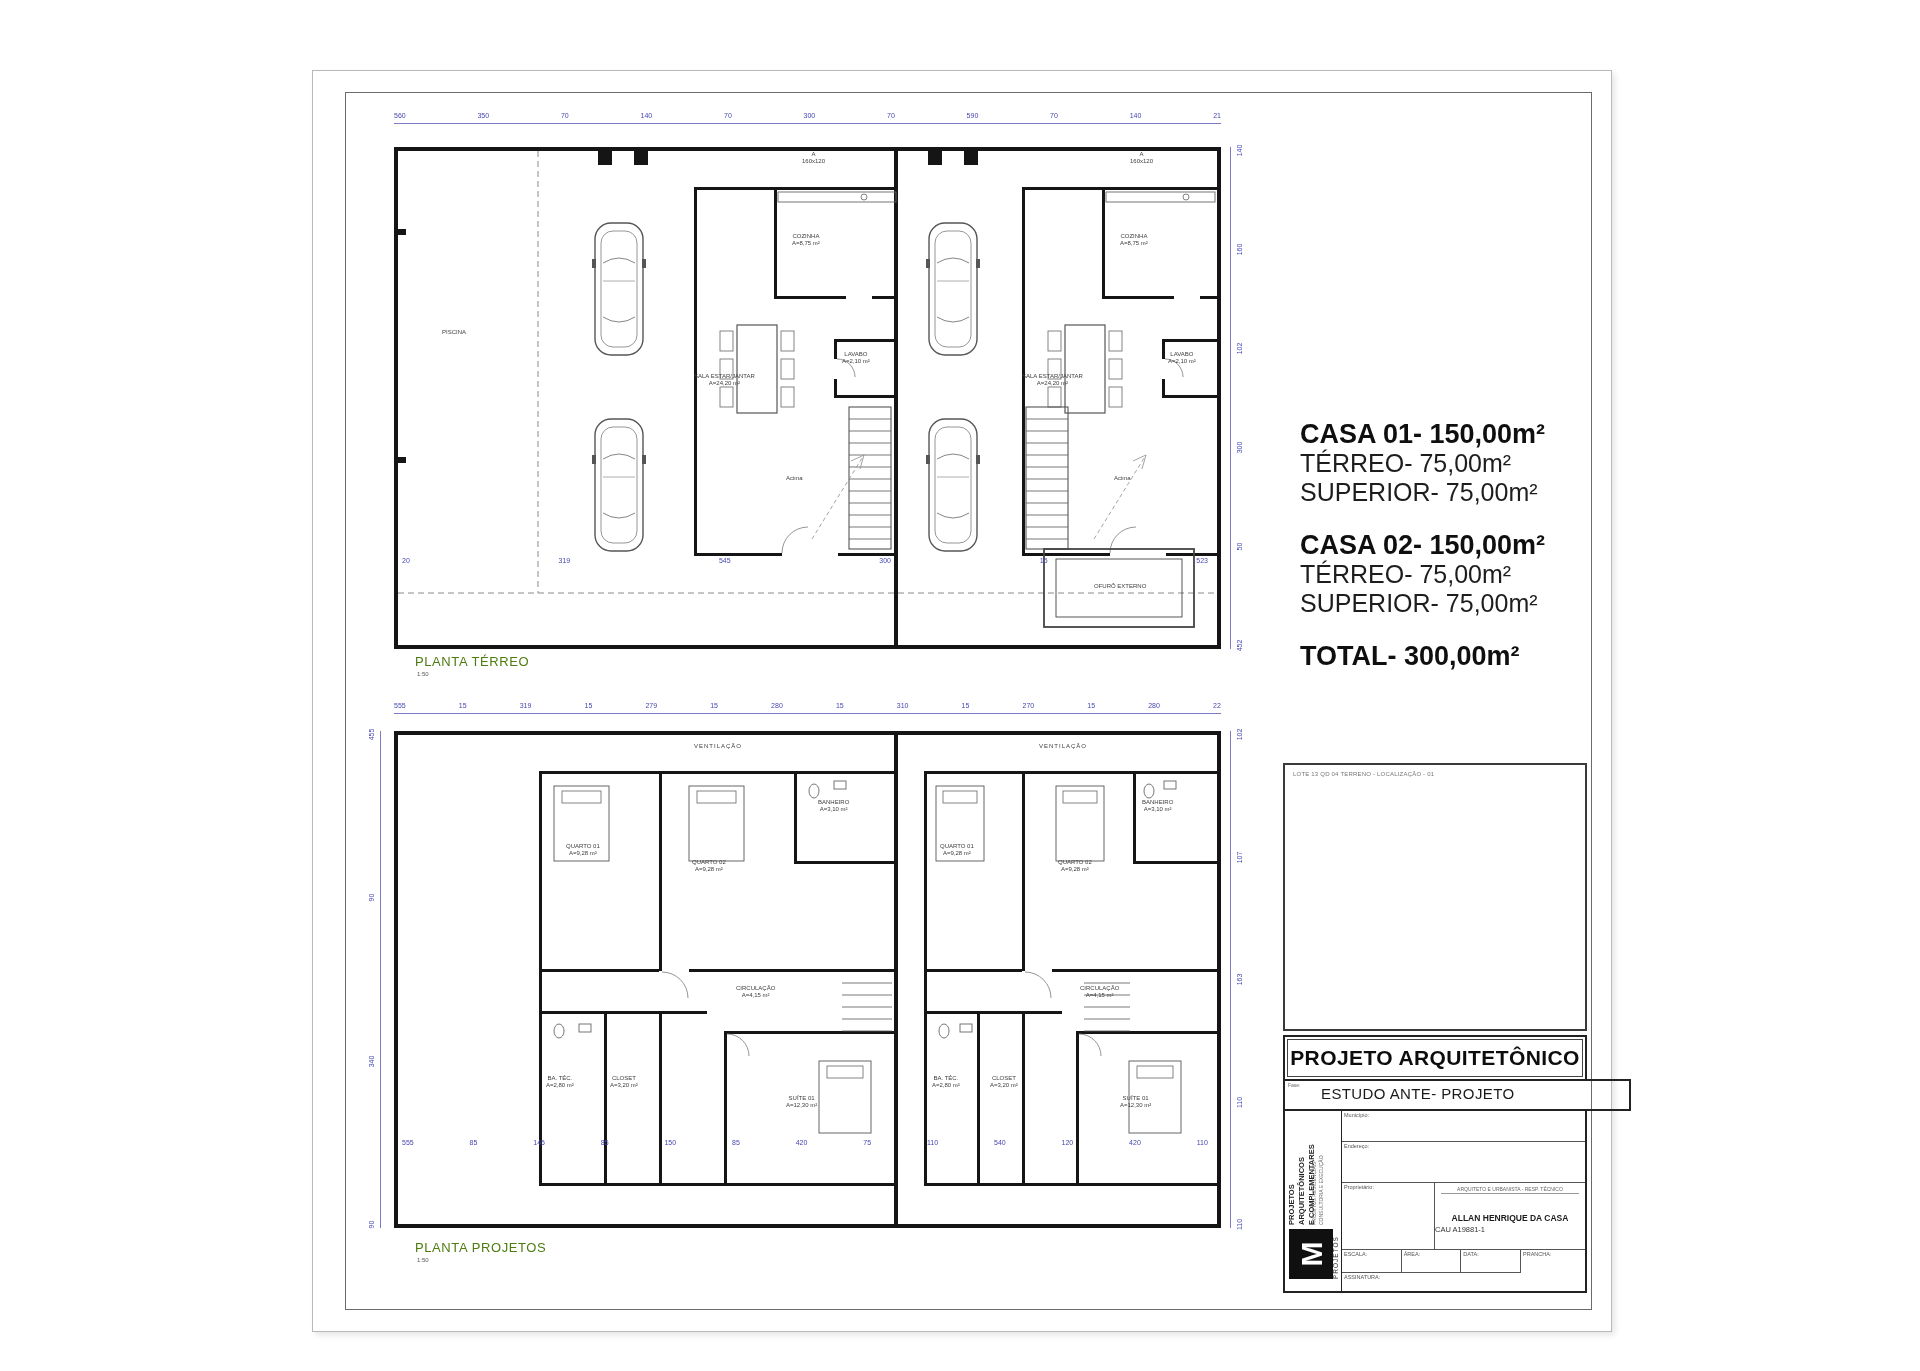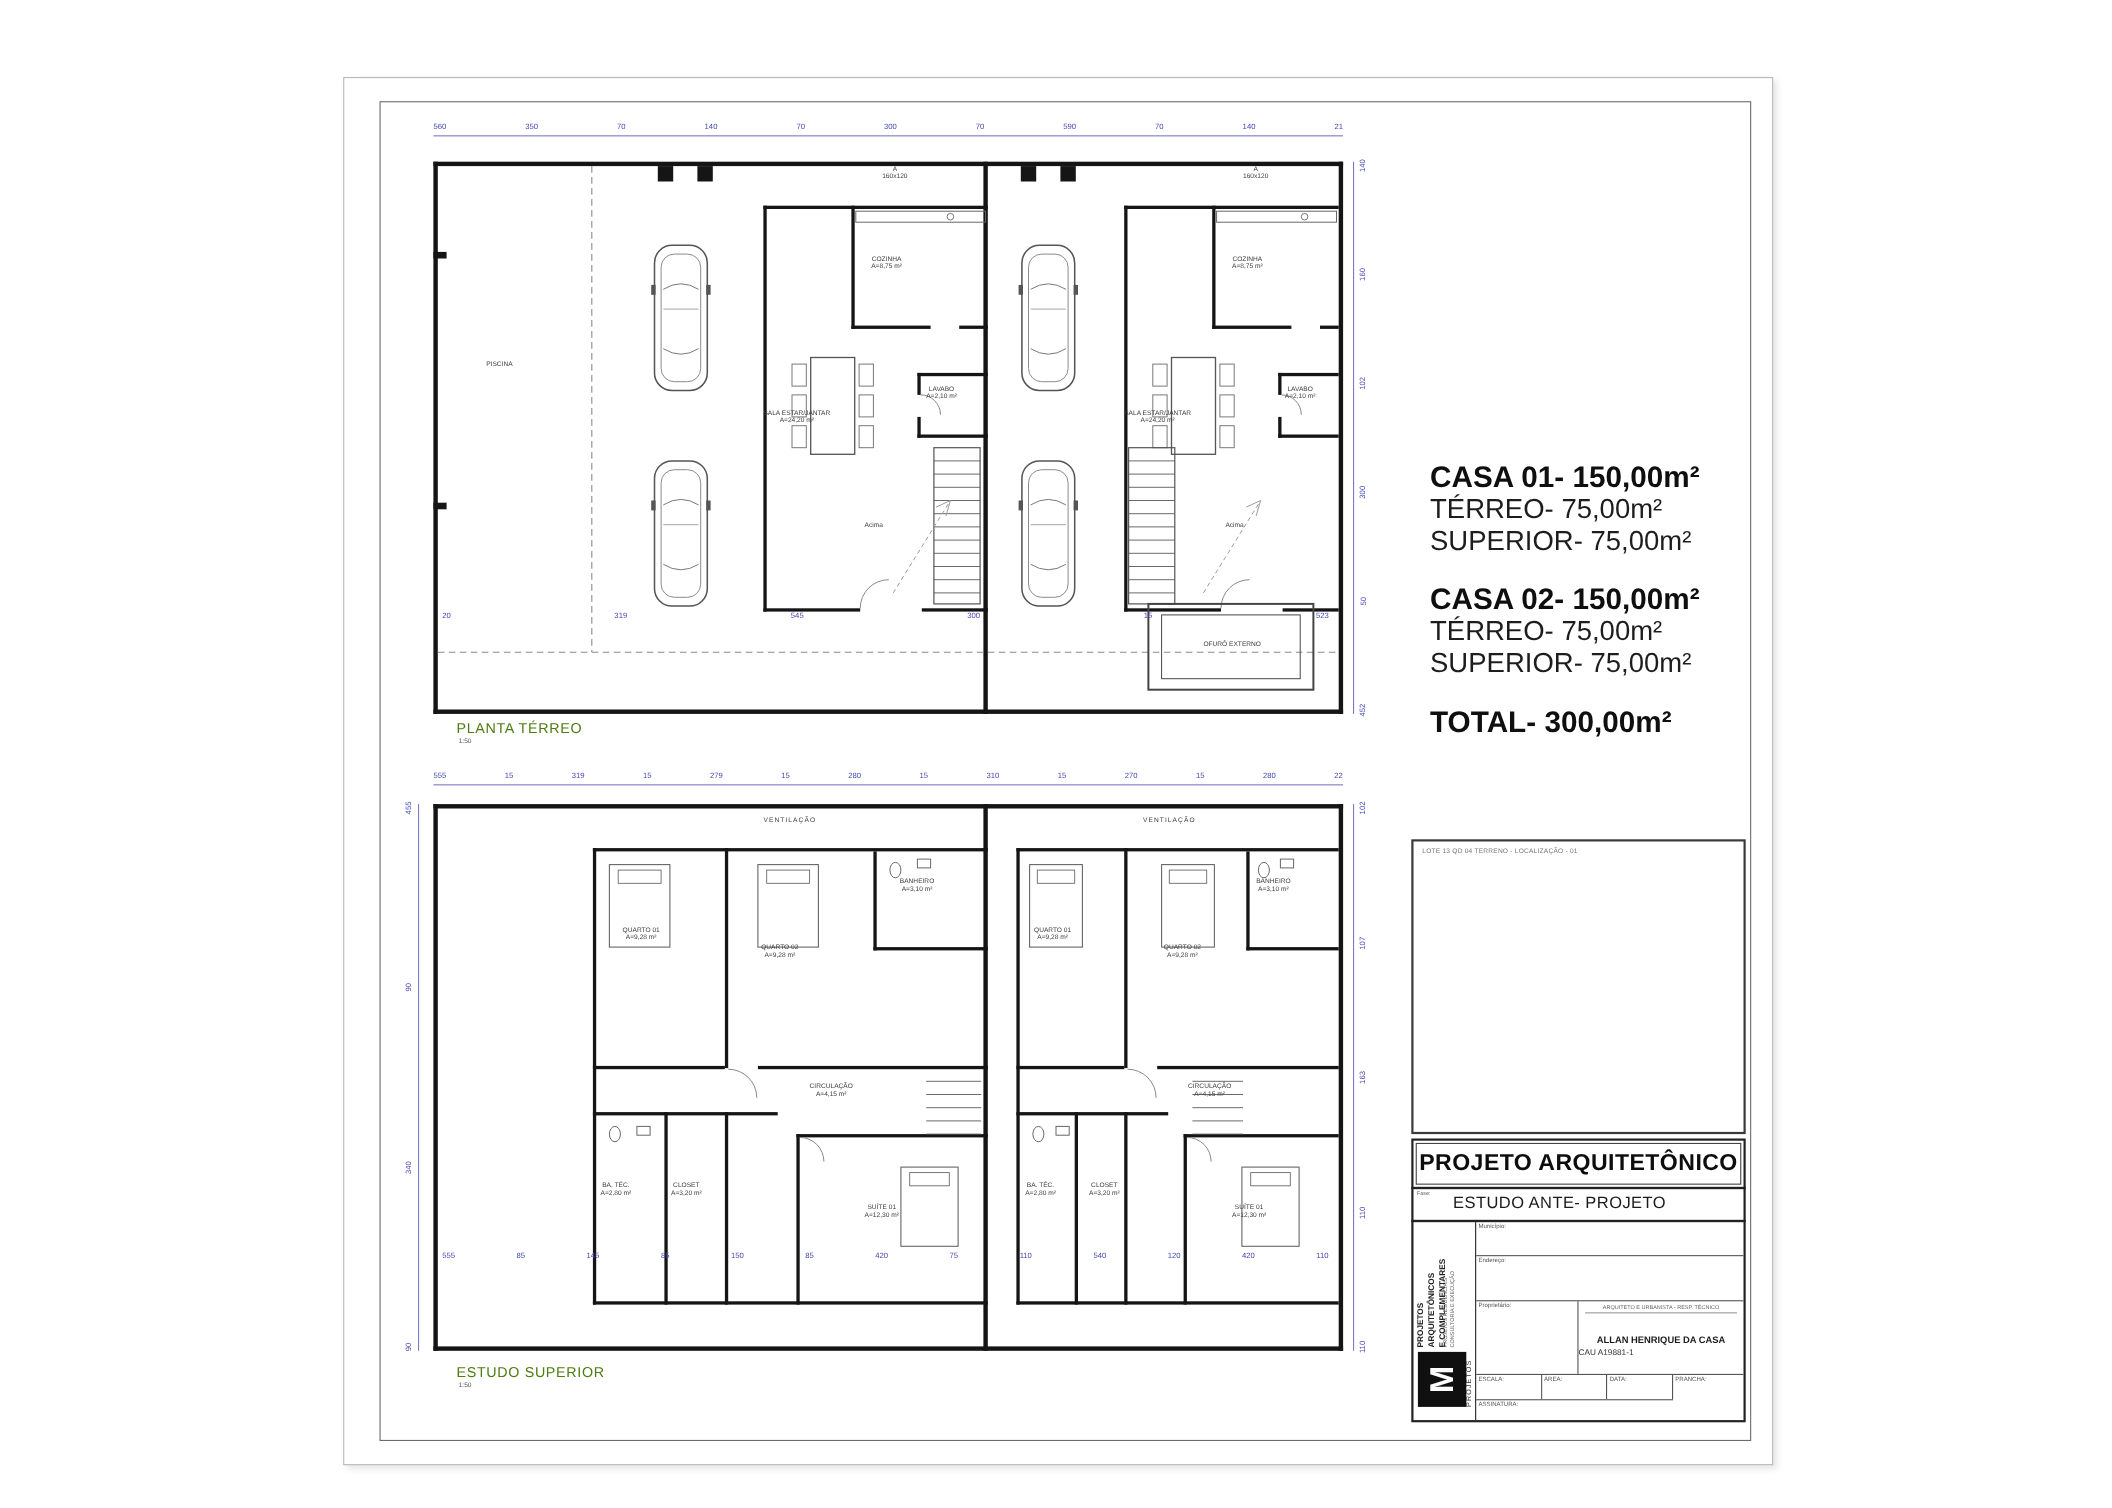--- a/index.html
+++ b/index.html
@@ -29,21 +29,21 @@
   .as-line{font-size:25px;color:#1d1d1d;line-height:29px;}
   .as-gap{height:24px;}
   
   .tblock{position:absolute;left:1283px;top:763px;width:304px;height:480px;}
   .map-box{position:absolute;left:0;top:0;width:300px;height:264px;border:2px solid #3a3a3a;}
   .map-note{position:absolute;left:8px;top:6px;font-size:6px;color:#777;letter-spacing:.2px;}
   .tb-title{position:absolute;left:0;top:272px;width:300px;height:42px;border:2px solid #222;}
   .tb-title-inner{position:absolute;left:2px;top:2px;right:2px;bottom:2px;border:1px solid #444;
                   display:flex;align-items:center;justify-content:center;
                   font-size:21px;font-weight:bold;letter-spacing:.4px;color:#0d0d0d;}
-  .tb-phase{position:absolute;left:0;top:316px;width:300px;height:28px;border:2px solid #222;}
+  .tb-phase{position:absolute;left:0;top:316px;width:300px;height:28px;border:2px solid #222;padding-left:44px;}
   .phase-label{position:absolute;left:3px;top:1px;font-size:5px;color:#666;}
   .phase-value{position:absolute;left:36px;top:4px;font-size:15px;color:#1a1a1a;letter-spacing:.4px;}
   .tb-main{position:absolute;left:0;top:346px;width:300px;height:180px;border:2px solid #222;display:flex;}
   .tb-left{position:relative;width:56px;border-right:1.5px solid #222;flex:none;}
   .vtext{writing-mode:vertical-rl;transform:rotate(180deg);}
   .firm-vert{position:absolute;left:2px;top:4px;height:110px;font-size:7.5px;font-weight:bold;
              line-height:10px;color:#222;}
   .contact-vert{position:absolute;left:26px;top:6px;height:108px;font-size:5px;color:#666;line-height:7px;}
   .logo-box{position:absolute;left:4px;top:118px;width:44px;height:50px;background:#101010;
             display:flex;align-items:center;justify-content:center;}
@@ -402,21 +402,21 @@
 A=4,15 m²</span>
         <span class="rlabel" style="left: 538px; top: 344px;">BA. TÉC.
 A=2,80 m²</span>
         <span class="rlabel" style="left: 596px; top: 344px;">CLOSET
 A=3,20 m²</span>
         <span class="rlabel" style="left: 726px; top: 364px;">SUÍTE 01
 A=12,30 m²</span>
       </div>
   </div>
 
-  <div class="plan-title" style="left:415px;top:1240px;">ESTUDO SUPERIOR</div>
+  <div class="plan-title" style="left:415px;top:1240px;">PLANTA PROJETOS</div>
   <div class="plan-scale" style="left:417px;top:1257px;">1:50</div>
 
   <div class="area-summary">
     <div class="as-strong">CASA 01- 150,00m²</div>
     <div class="as-line">TÉRREO- 75,00m²</div>
     <div class="as-line">SUPERIOR- 75,00m²</div>
     <div class="as-gap"></div>
     <div class="as-strong">CASA 02- 150,00m²</div>
     <div class="as-line">TÉRREO- 75,00m²</div>
     <div class="as-line">SUPERIOR- 75,00m²</div>

